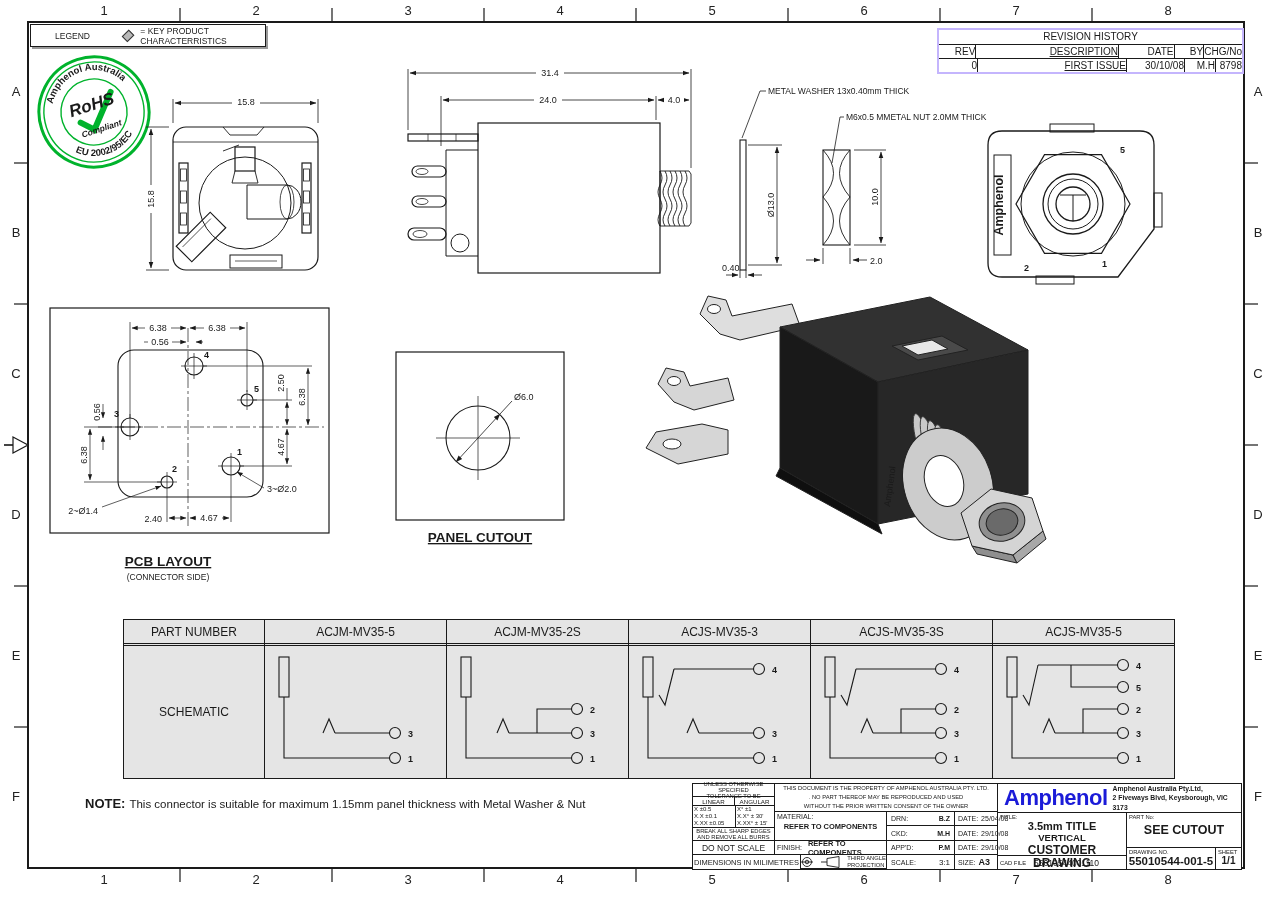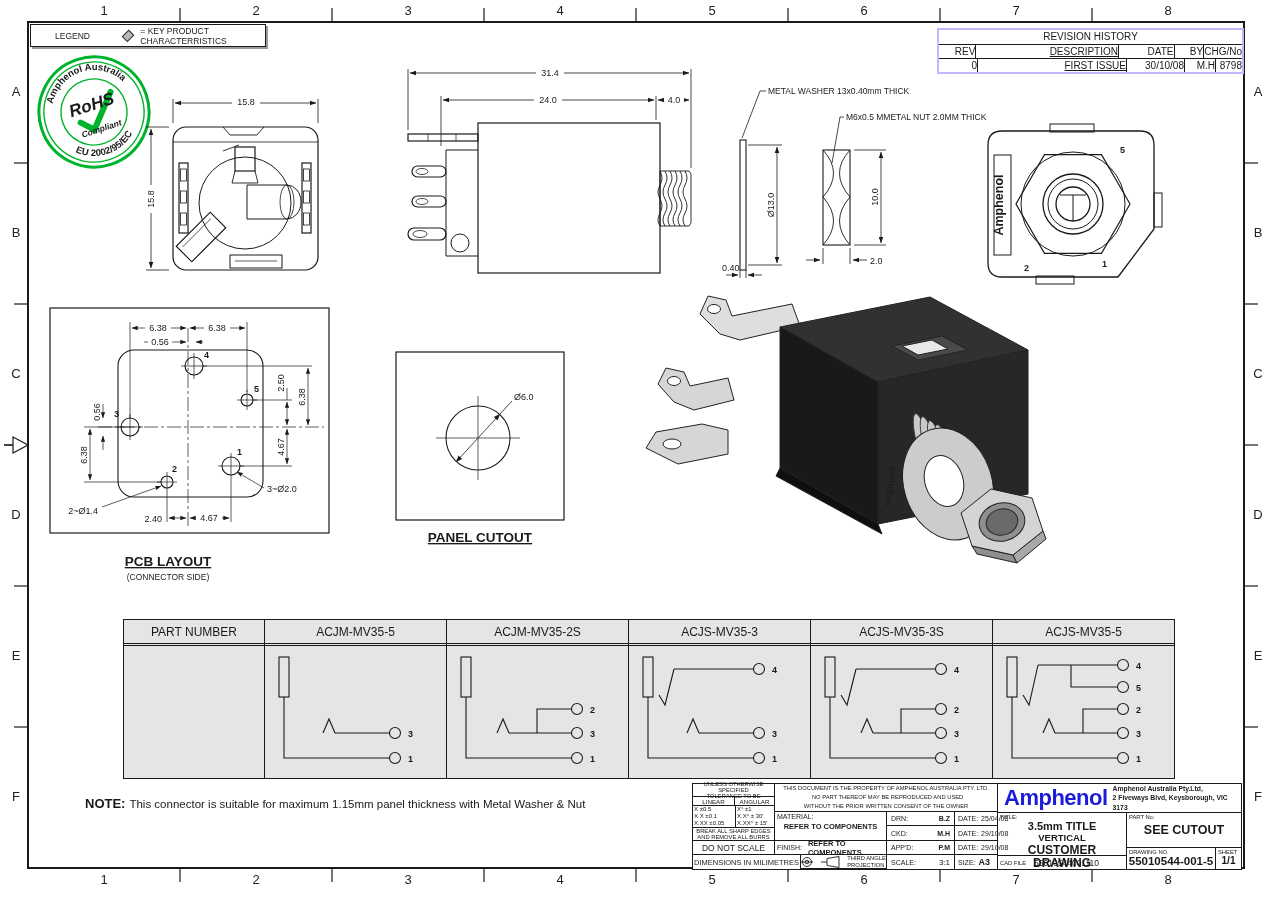--- a/index.html
+++ b/index.html
@@ -431,20 +431,21 @@
       <polygon points="413,259 383,283 342,274 331,241 361,217 402,226" fill="#d4d4d4"></polygon>
       <ellipse cx="372" cy="250" rx="23" ry="19" transform="rotate(-14 372 250)" fill="#8f8f8f"></ellipse>
       <ellipse cx="372" cy="250" rx="16" ry="13" transform="rotate(-14 372 250)" fill="#6a6a6a"></ellipse>
     </g>
     <text x="260" y="235" font-size="9" fill="#b5b5b5" transform="rotate(-82 260 235)">Amphenol</text>
   </svg>
 
   <div class="schtbl">
     <div class="sch-col" style="width:145px">
       <div class="sch-head">PART NUMBER</div>
+      <div class="sch-body">SCHEMATIC</div>
     </div>
 
     <div class="sch-col" style="width:181px">
       <div class="sch-head">ACJM-MV35-5</div>
       <div class="sch-body">
         <svg width="181" height="130" viewBox="0 0 181 130">
           <g fill="none" stroke="#1a1a1a" stroke-width="1.1">
             <rect x="14" y="10" width="10" height="40"></rect>
             <path d="M19,50 V111 H124"></path>
             <polyline points="58,86 64,72 70,86"></polyline>

